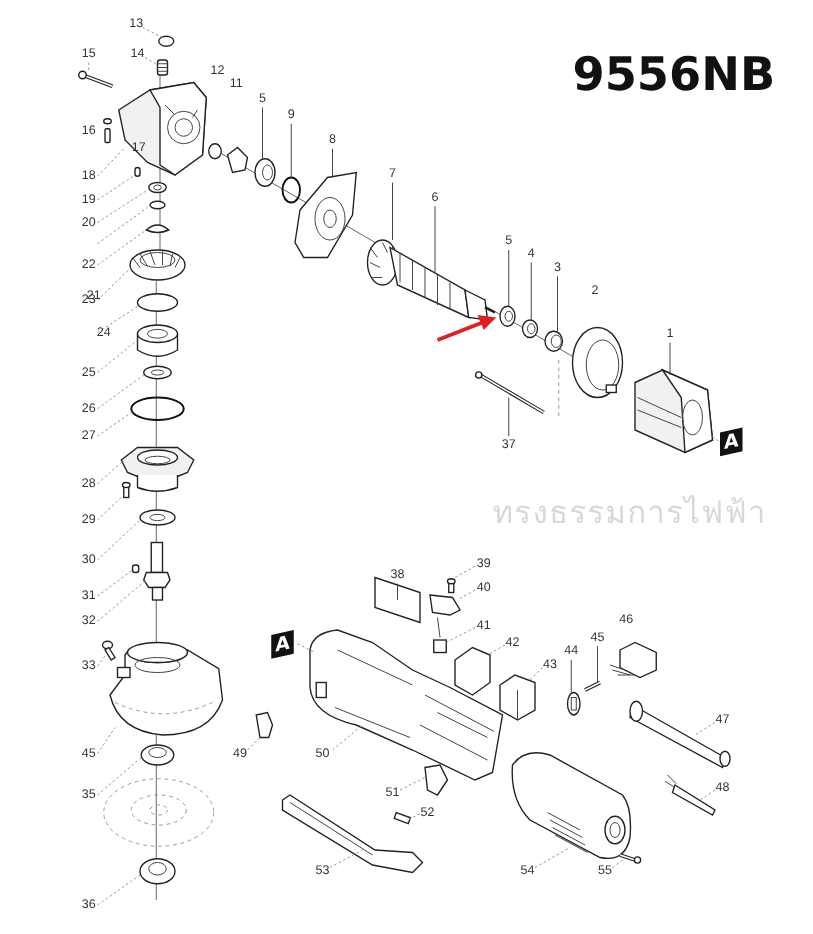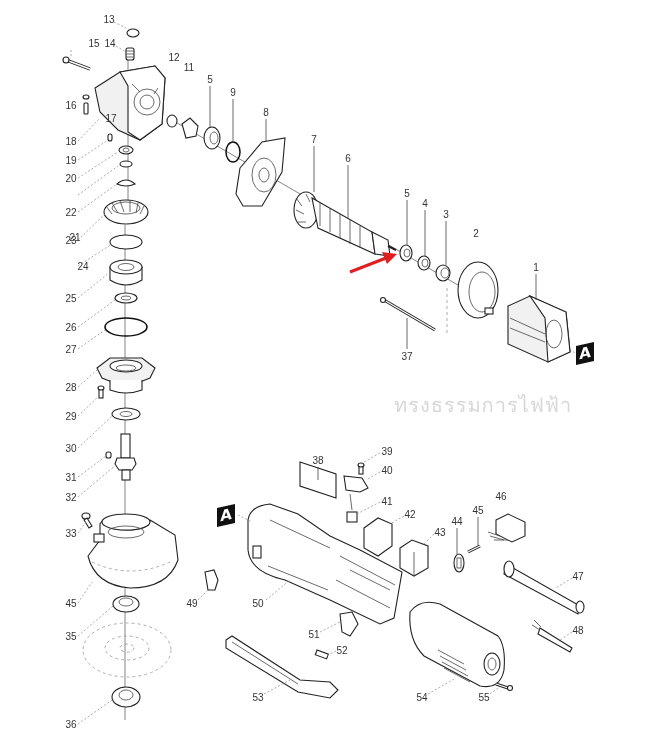--- a/index.html
+++ b/index.html
@@ -1,19 +1,19 @@
 <!DOCTYPE html>
 <html><head>
   <meta charset="utf-8">
   <style>
     html, body { margin: 0; padding: 0; background: #ffffff; }
     body { width: 650px; height: 747px; position: relative; overflow: hidden; font-family: "Liberation Sans", sans-serif; }
     #canvas { position: absolute; left: 0; top: 0; width: 650px; height: 747px; }
     .title { position: absolute; left: 458px; top: 38px; font-family: "DejaVu Sans", sans-serif; font-weight: bold; font-size: 37px; color: #111; letter-spacing: 0px; }
-    .watermark { position: absolute; left: 394px; top: 389px; font-family: "DejaVu Sans", sans-serif; font-size: 20px; color: #d8d8d8; letter-spacing: 1px; }
+    .watermark { position: absolute; left: 394px; top: 389px; font-family: "DejaVu Sans", sans-serif; font-size: 25px; color: #d8d8d8; letter-spacing: 1px; }
     .lbl { position: absolute; font-size: 10px; color: #333; font-family: "Liberation Sans", sans-serif; transform: translate(-50%, -50%); white-space: nowrap; }
     .badge { position: absolute; width: 18px; height: 19px; background: #111; color: #fff; font-family: "DejaVu Sans", sans-serif; font-weight: bold; font-size: 15px; line-height: 19px; text-align: center; transform: skewY(-12deg); }
     svg .part { fill: #fff; stroke: #222; stroke-width: 1.1; }
     svg .partg { fill: #f1f1f1; stroke: #222; stroke-width: 1.1; }
     svg .thin { fill: none; stroke: #444; stroke-width: 0.8; }
     svg .lead { fill: none; stroke: #888; stroke-width: 0.7; stroke-dasharray: 2 2; }
     svg .axis { fill: none; stroke: #666; stroke-width: 0.8; }
     svg .dashed { fill: none; stroke: #999; stroke-width: 0.8; stroke-dasharray: 3 3; }
   </style>
 </head>
@@ -335,41 +335,42 @@
       <line class="lead" x1="320" y1="632" x2="340" y2="622"></line>
       <line class="lead" x1="336" y1="651" x2="326" y2="656"></line>
       <line class="lead" x1="264" y1="694" x2="290" y2="680"></line>
       <line class="lead" x1="428" y1="694" x2="456" y2="678"></line>
       <line class="lead" x1="490" y1="694" x2="498" y2="688"></line>
       <line class="lead" x1="578" y1="355" x2="568" y2="348"></line>
       <line class="lead" x1="238" y1="515" x2="252" y2="522"></line>
     </g>
   </svg>
 
+  <div class="title">9556NB</div>
   <div class="watermark">ทรงธรรมการไฟฟ้า</div>
 
   <div class="badge" style="left:576px; top:344px;">A</div>
   <div class="badge" style="left:217px; top:506px;">A</div>
 
   <div id="labels">
       <div class="lbl" style="left: 536px; top: 267px;">1</div>
       <div class="lbl" style="left: 476px; top: 233px;">2</div>
       <div class="lbl" style="left: 446px; top: 214px;">3</div>
       <div class="lbl" style="left: 425px; top: 203px;">4</div>
       <div class="lbl" style="left: 407px; top: 193px;">5</div>
       <div class="lbl" style="left: 348px; top: 158px;">6</div>
       <div class="lbl" style="left: 314px; top: 139px;">7</div>
       <div class="lbl" style="left: 266px; top: 112px;">8</div>
       <div class="lbl" style="left: 233px; top: 92px;">9</div>
       <div class="lbl" style="left: 210px; top: 79px;">5</div>
       <div class="lbl" style="left: 189px; top: 67px;">11</div>
       <div class="lbl" style="left: 174px; top: 57px;">12</div>
       <div class="lbl" style="left: 109px; top: 19px;">13</div>
       <div class="lbl" style="left: 110px; top: 43px;">14</div>
-      <div class="lbl" style="left: 71px; top: 43px; margin-left: 23px;">15</div>
+      <div class="lbl" style="left: 71px; top: 43px;">15</div>
       <div class="lbl" style="left: 71px; top: 105px;">16</div>
       <div class="lbl" style="left: 71px; top: 118px; margin-left: 40px;">17</div>
       <div class="lbl" style="left: 71px; top: 141px;">18</div>
       <div class="lbl" style="left: 71px; top: 160px;">19</div>
       <div class="lbl" style="left: 71px; top: 178px;">20</div>
       <div class="lbl" style="left: 75px; top: 195px; margin-top: 42px;">21</div>
       <div class="lbl" style="left: 71px; top: 212px;">22</div>
       <div class="lbl" style="left: 71px; top: 240px;">23</div>
       <div class="lbl" style="left: 71px; top: 266px; margin-left: 12px;">24</div>
       <div class="lbl" style="left: 71px; top: 298px;">25</div>

